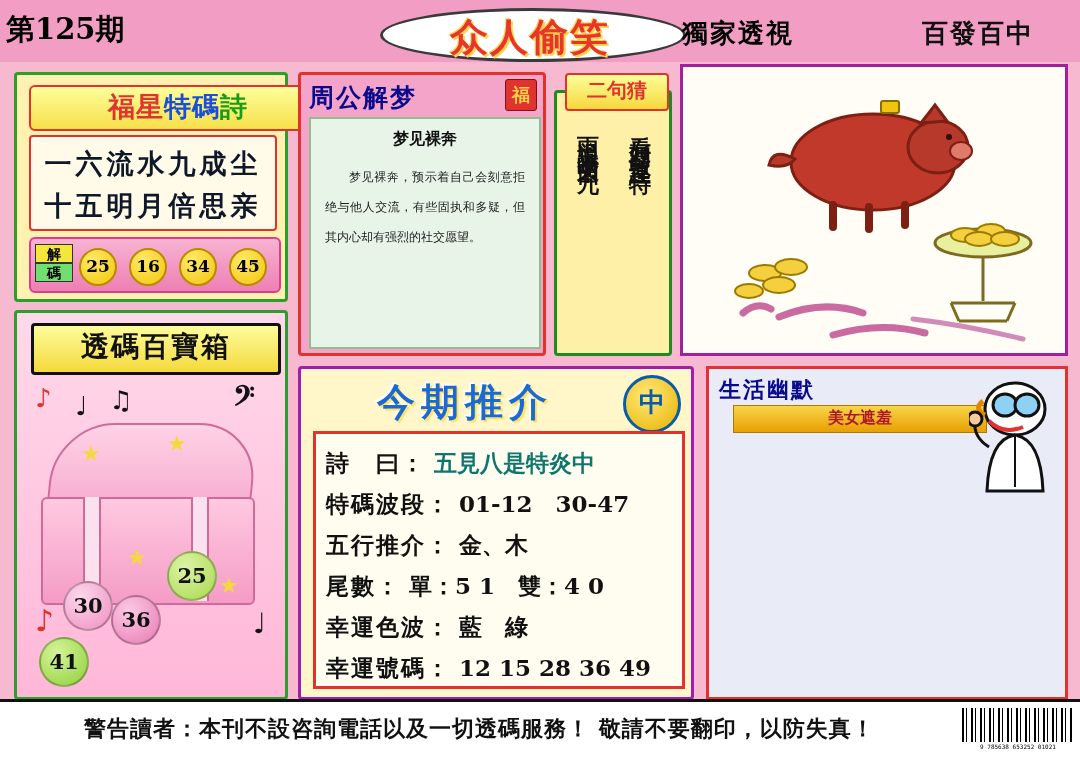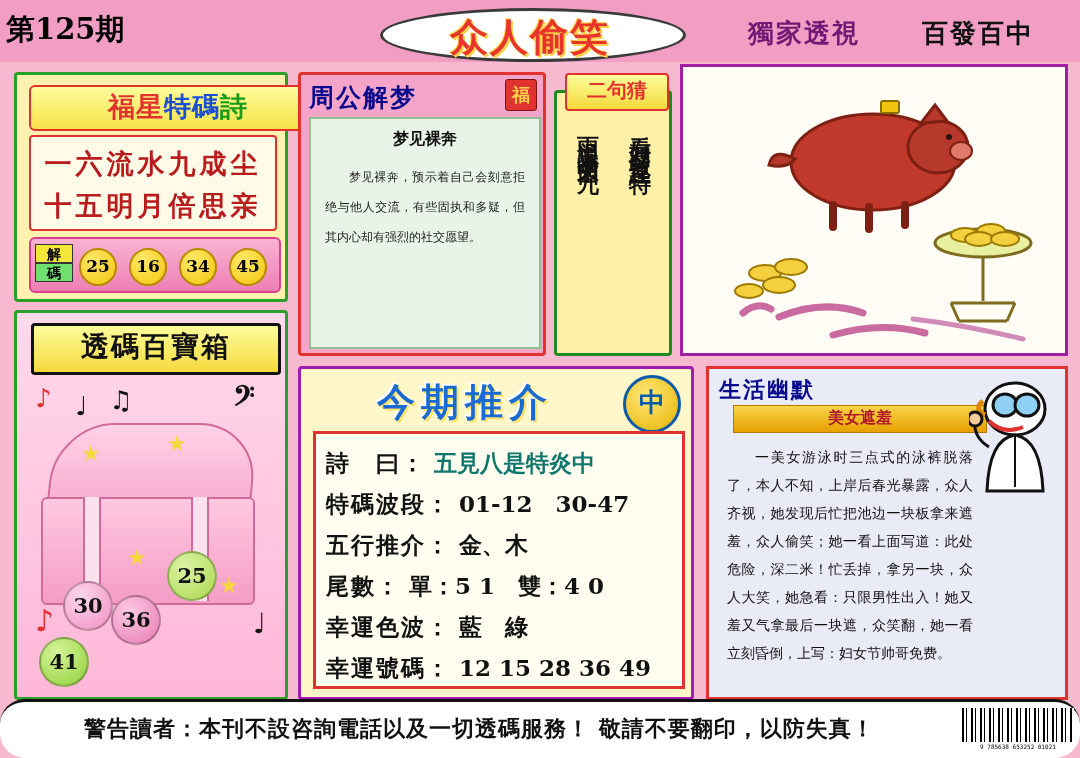--- a/index.html
+++ b/index.html
@@ -35,23 +35,23 @@
   }
   .masthead .txt{
     position:absolute;left:0;top:8px;width:300px;text-align:center;
     font-family:"DejaVu Serif","Liberation Serif",serif;
     font-weight:bold;font-size:38px;
     color:#e8352b;
     text-shadow:2px 2px 0 #ffd24a,-1px -1px 0 #ffd24a;
     letter-spacing:2px;
   }
   .toptxt1{
-    position:absolute;left:748px;top:16px;
-    font-family:"DejaVu Serif","Liberation Serif",serif;
-    font-weight:bold;font-size:26px;color:#701a75;letter-spacing:2px;
+    position:absolute;left:682px;top:16px;
+    font-family:"DejaVu Serif","Liberation Serif",serif;
+    font-weight:bold;font-size:26px;color:#000000;letter-spacing:2px;
   }
   .toptxt2{
     position:absolute;left:922px;top:16px;
     font-family:"DejaVu Serif","Liberation Serif",serif;
     font-weight:bold;font-size:26px;color:#111;letter-spacing:2px;
   }
   
   .panel{position:absolute;box-sizing:border-box;}
 
   
@@ -71,21 +71,21 @@
   .lp-title .c2{color:#1a4fd6;}
   .lp-title .c3{color:#169c16;}
   .lp-lines{
     position:absolute;left:12px;top:60px;width:248px;height:96px;
     background:#fffbe8;border:2px solid #e0322e;border-radius:4px;
     padding-top:6px;box-sizing:border-box;
   }
   .lp-line{
     text-align:center;
     font-family:"DejaVu Serif","Liberation Serif",serif;
-    font-weight:bold;font-size:27px;color:#b91c1c;letter-spacing:4px;
+    font-weight:bold;font-size:27px;color:#0f172a;letter-spacing:4px;
     line-height:42px;
   }
   .lp-balls{
     position:absolute;left:12px;top:162px;width:248px;height:52px;
     background:linear-gradient(#f7b3d2,#ee7fb4);
     border:2px solid #d93f8e;border-radius:6px;
   }
   .jm{
     position:absolute;left:4px;top:5px;width:38px;height:40px;
   }
@@ -258,21 +258,21 @@
   }
   .hm-body{
     position:absolute;left:18px;top:74px;width:246px;height:244px;
     font-family:"DejaVu Serif","Liberation Serif",serif;
     font-size:14px;line-height:28px;color:#111;text-align:justify;
     text-indent:28px;
   }
   
   .footer{
     position:absolute;left:0;bottom:0;width:1080px;height:56px;
-    background:#ffffff;border-top:3px solid #111;border-radius:25px;
+    background:#ffffff;border-top:3px solid #111;
   }
   .footer .txt{
     position:absolute;left:84px;top:12px;
     font-family:"DejaVu Serif","Liberation Serif",serif;
     font-weight:bold;font-size:22px;color:#111;letter-spacing:1px;
   }
   .barcode{
     position:absolute;right:6px;top:6px;width:112px;height:34px;
     background:repeating-linear-gradient(90deg,#000 0 2px,#fff 2px 4px,#000 4px 5px,#fff 5px 9px);
   }
@@ -439,21 +439,20 @@
       <div class="rec-row">
         <span class="lab">幸運號碼：</span>
         <span class="val">12 15 28 36 49</span>
       </div>
     </div>
   </div>
 
   <div class="panel humour">
     <div class="hm-title">生活幽默</div>
     <div class="hm-sub">美女遮羞</div>
-    <div class="hm-body">一美女游泳时三点式的泳裤脱落了，本人不知，上岸后春光暴露，众人齐视，她发现后忙把池边一块板拿来遮羞，众人偷笑；她一看上面写道：此处危险，深二米！忙丢掉，拿另一块，众人大笑，她急看：只限男性出入！她又羞又气拿最后一块遮，众笑翻，她一看立刻昏倒，上写：妇女节帅哥免费。</div>
     <svg style="position:absolute;right:4px;top:6px;" width="92" height="120" viewBox="0 0 92 120">
       <ellipse cx="46" cy="34" rx="30" ry="26" fill="#ffffff" stroke="#111" stroke-width="3"></ellipse>
       <ellipse cx="36" cy="30" rx="12" ry="11" fill="#8fd0f5" stroke="#111" stroke-width="3"></ellipse>
       <ellipse cx="58" cy="30" rx="12" ry="11" fill="#8fd0f5" stroke="#111" stroke-width="3"></ellipse>
       <path d="M20 46 q14 14 34 6" stroke="#e0322e" stroke-width="4" fill="none"></path>
       <path d="M14 26 q-10 8 2 14" stroke="#e08a00" stroke-width="5" fill="none"></path>
       <path d="M46 60 q-26 4 -28 56 l56 0 q-2 -52 -28 -56z" fill="#ffffff" stroke="#111" stroke-width="3"></path>
       <path d="M46 60 l0 52" stroke="#111" stroke-width="2"></path>
       <path d="M20 72 q-16 -10 -14 -26" stroke="#111" stroke-width="3" fill="none"></path>
       <circle cx="6" cy="44" r="7" fill="#f7c9a0" stroke="#111" stroke-width="3"></circle>

